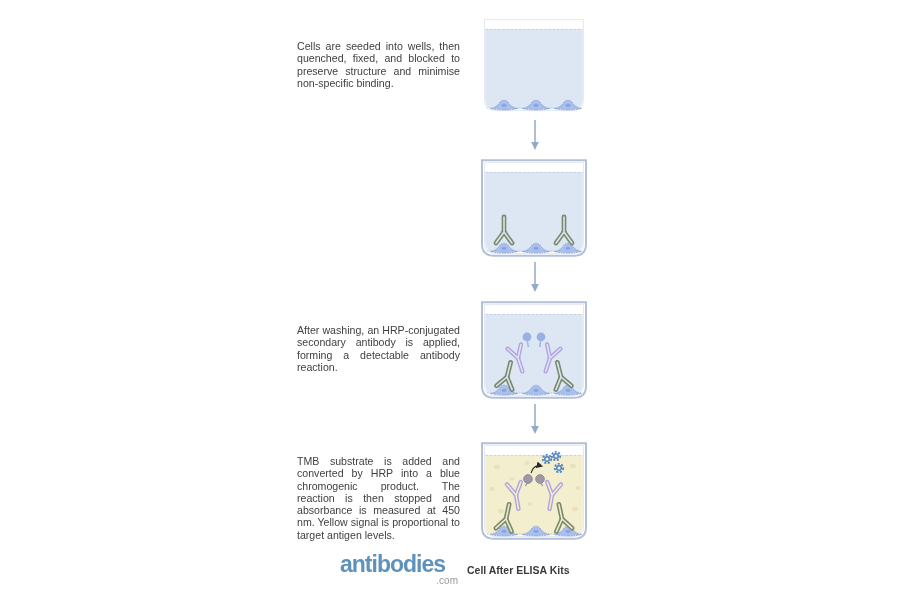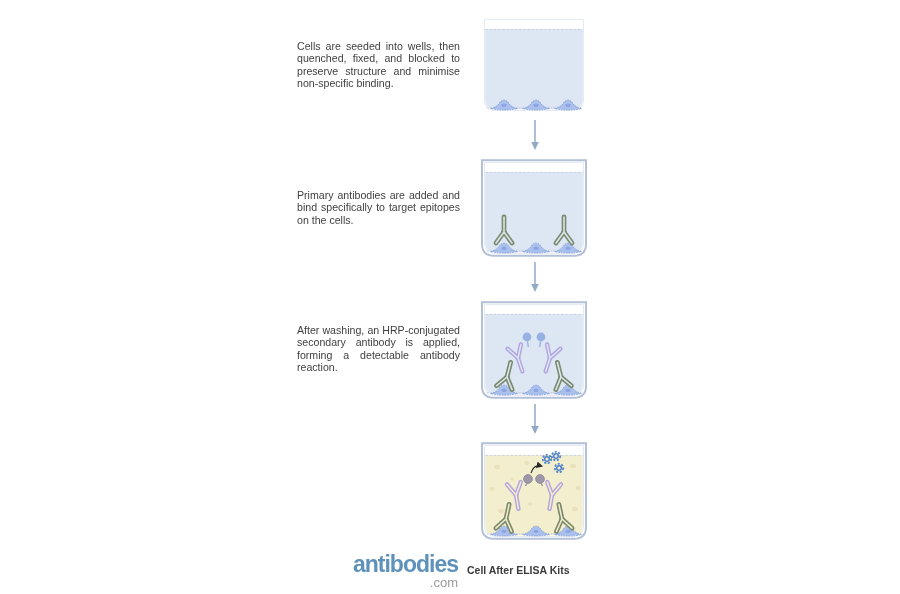--- a/index.html
+++ b/index.html
@@ -62,24 +62,24 @@
   .hrp-gray-ball{fill:var(--hrp-gray);stroke:#8a8496;stroke-width:.8;}
   .link-blue{stroke:var(--hrp-blue);stroke-width:1.4;fill:none;}
   .link-gray{stroke:var(--hrp-gray);stroke-width:1.4;fill:none;}
   .gear-teeth{fill:none;stroke:var(--tmb-product-blue);stroke-width:1.8;stroke-dasharray:2 1.6;}
   .gear-ring{fill:none;stroke:var(--tmb-product-blue);stroke-width:1.5;}
   .speck{fill:var(--speckle);}
   .rxn-arrow{fill:none;stroke:#2a2a2a;stroke-width:1.1;}
   .fa-line{stroke:var(--flow-arrow);stroke-width:1.5;}
   .fa-head{fill:var(--flow-arrow);}
 
-  .footer{position:absolute;left:340px;top:551px;display:flex;align-items:flex-start;text-align:right;}
+  .footer{position:absolute;left:340px;top:551px;display:flex;align-items:flex-start;}
   .brand{position:relative;width:118px;}
   .brand-name{font-size:23px;font-weight:bold;letter-spacing:-1px;color:var(--brand-blue);line-height:26px;}
-  .brand-suffix{position:absolute;right:0;top:24px;font-size:13px;color:#9b9b9b;}
+  .brand-suffix{position:absolute;right:0;top:24px;font-size:10px;color:#9b9b9b;}
   .tagline{margin-left:9px;margin-top:13px;font-size:10.5px;font-weight:bold;color:#3a3a3a;white-space:nowrap;}
 </style>
 </head>
 <body>
 
 <div class="page">
 
   <svg width="0" height="0" style="position:absolute" aria-hidden="true">
     <defs>
       <path id="well-bg" d="M4,1.2 L108,1.2 L108,85 Q108,96.8 96,96.8 L16,96.8 Q4,96.8 4,85 Z"></path>
@@ -109,22 +109,22 @@
         <line class="fa-line" x1="6" y1="0" x2="6" y2="23"></line>
         <path class="fa-head" d="M2.2,22 L9.8,22 L6,30 Z"></path>
       </g>
       <marker id="arrowhead-dark" markerWidth="7" markerHeight="7" refX="4" refY="3" orient="auto">
         <path d="M0,0 L6,3 L0,6 Z" fill="#2a2a2a"></path>
       </marker>
     </defs>
   </svg>
 
   <div class="step-text step1">Cells are seeded into wells, then quenched, fixed, and blocked to preserve structure and minimise non-specific binding.</div>
-  <div class="step-text step2">Primary antibodies are added and bind specifically to target epitopes on the cells.</div>
   <div class="step-text step3">After washing, an HRP-conjugated secondary antibody is applied, forming a detectable antibody reaction.</div>
+  <div class="step-text step4">TMB substrate is added and converted by HRP into a blue chromogenic product. The reaction is then stopped and absorbance is measured at 450 nm. Yellow signal is proportional to target antigen levels.</div>
 
   <svg class="well w1 well-blue" viewBox="0 0 112 100">
     <use href="#well-bg" class="wall-bg"></use>
     <use href="#well-inner" class="wall-inner"></use>
     <use href="#liquid-shape" class="liquid-blue-fill"></use>
     <line class="surface" x1="7.5" y1="13.4" x2="104.5" y2="13.4"></line>
     <line class="floor" x1="9" y1="91.8" x2="103" y2="91.8"></line>
     <g>
       <use href="#cell" x="12" y="83"></use>
       <use href="#cell" x="44" y="83"></use>

